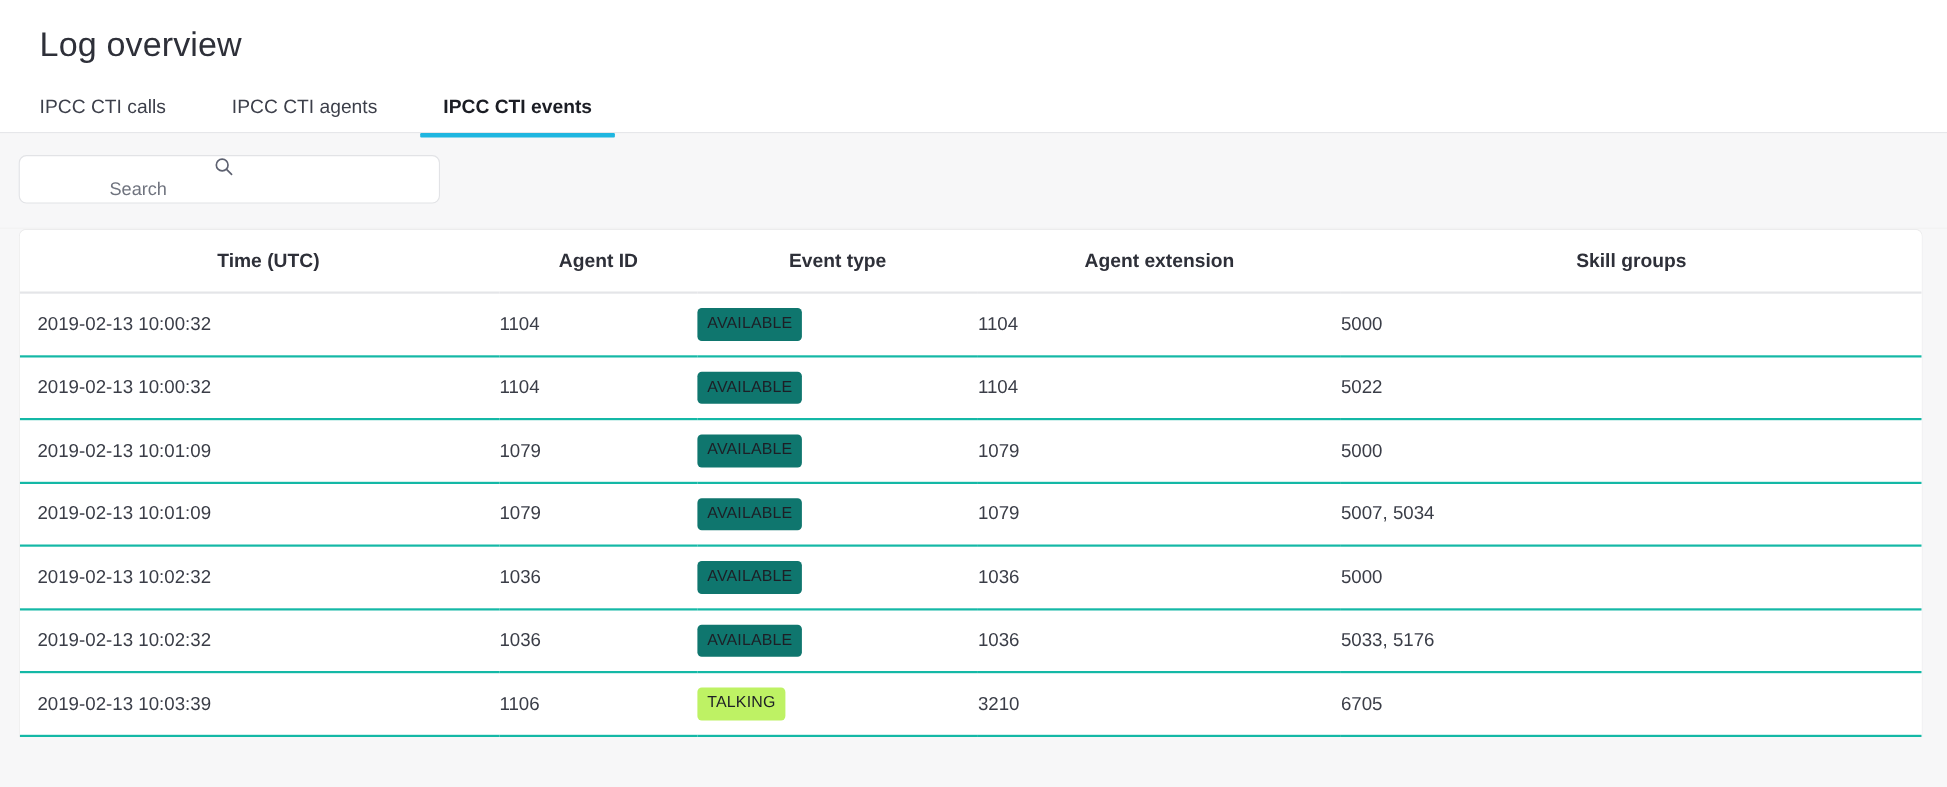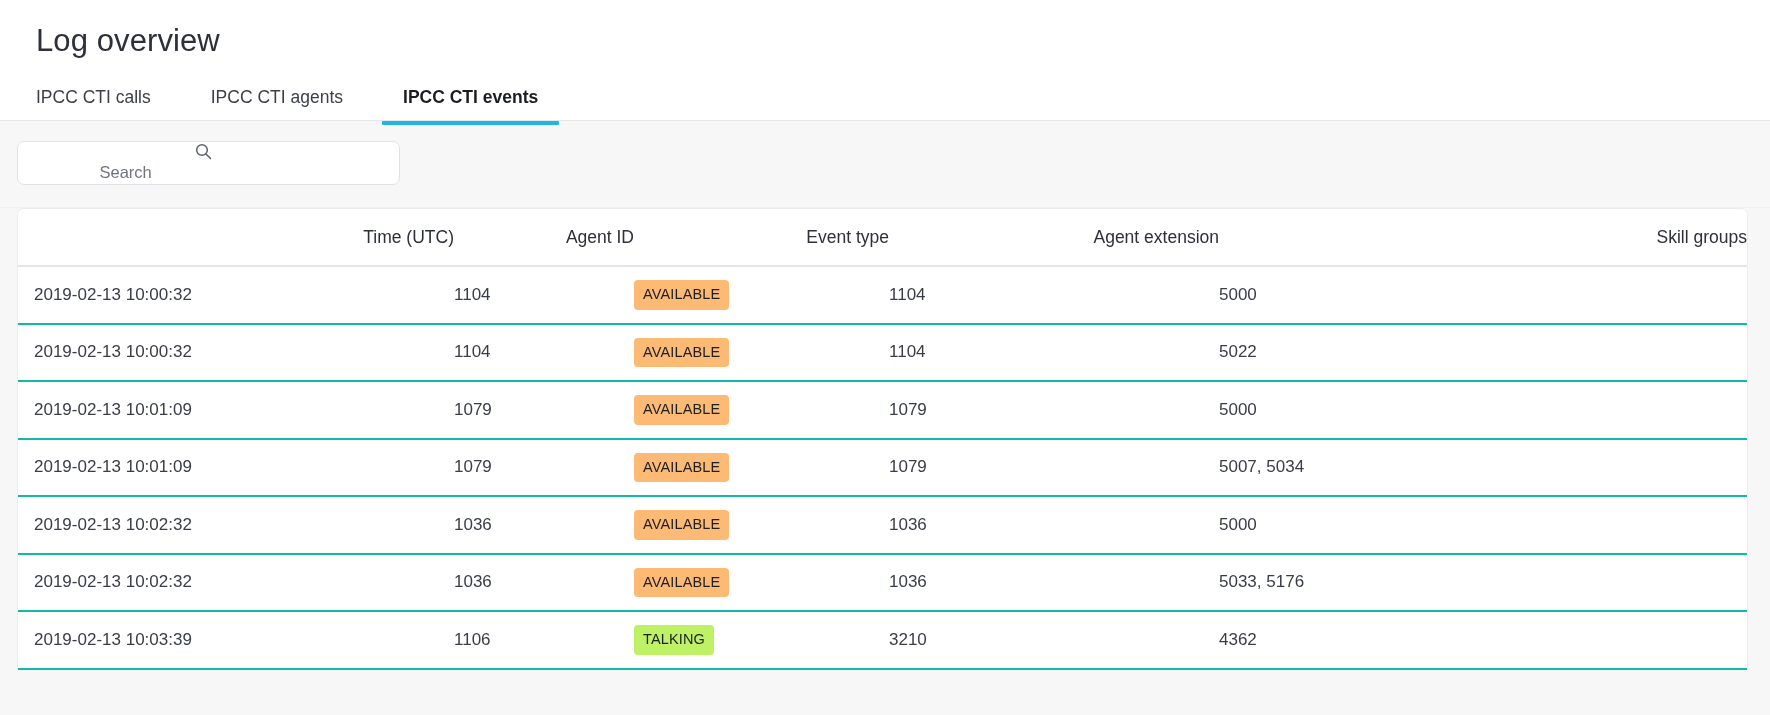--- a/index.html
+++ b/index.html
@@ -134,22 +134,22 @@
     border-bottom: none;
     border-radius: 7px 7px 0 0;
     overflow: hidden;
   }
   table.log-table {
     width: 100%;
     border-collapse: collapse;
     table-layout: fixed;
   }
   table.log-table th {
-    text-align: right;
-    font-weight: 400;
+    text-align: center;
+    font-weight: 700;
     font-size: 17.5px;
     color: #2e3039;
     padding: 18px 0 17px 0;
     background: #ffffff;
     border-bottom: 2px solid #e4e5e8;
   }
   table.log-table td {
     font-size: 17px;
     color: #3a3d47;
     padding: 13px 0 13px 0;
@@ -171,21 +171,21 @@
   .badge {
     display: inline-block;
     font-size: 14.5px;
     line-height: 1;
     letter-spacing: 0.15px;
     padding: 7px 9px 8px 9px;
     border-radius: 4px;
     color: #1d1f26;
     white-space: nowrap;
   }
-  .badge.available { background: #fdba74; text-align: right; }
+  .badge.available { background: #0f766e; text-align: right; }
   .badge.talking   { background: #bef264; }
 </style>
 </head>
 <body>
 
 <div class="page">
 
   <div class="page-header">
     <h1 class="page-title">Log overview</h1>
   </div>
@@ -261,20 +261,20 @@
               <td class="col-agent">1036</td>
               <td class="col-event"><span class="badge available">AVAILABLE</span></td>
               <td class="col-ext">1036</td>
               <td class="col-skill">5033, 5176</td>
             </tr>
             <tr>
               <td class="col-time cell-time">2019-02-13 10:03:39</td>
               <td class="col-agent">1106</td>
               <td class="col-event"><span class="badge talking">TALKING</span></td>
               <td class="col-ext">3210</td>
-              <td class="col-skill">4362</td>
+              <td class="col-skill">6705</td>
             </tr>
           </tbody>
       </table>
     </div>
   </div>
 
 </div>
 
 </body></html>

